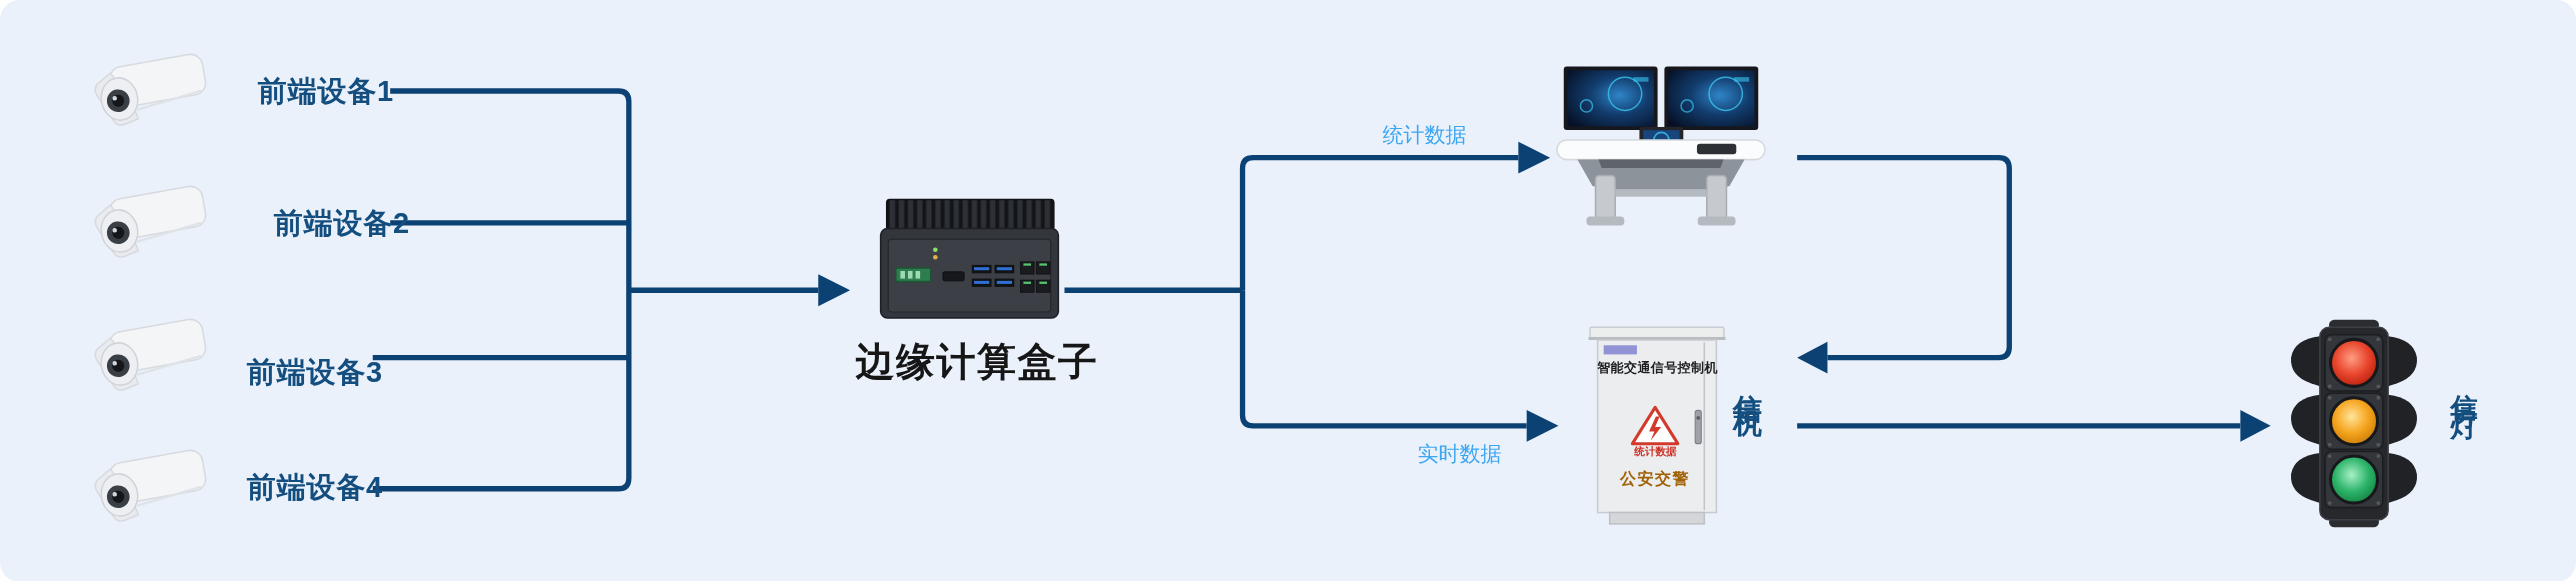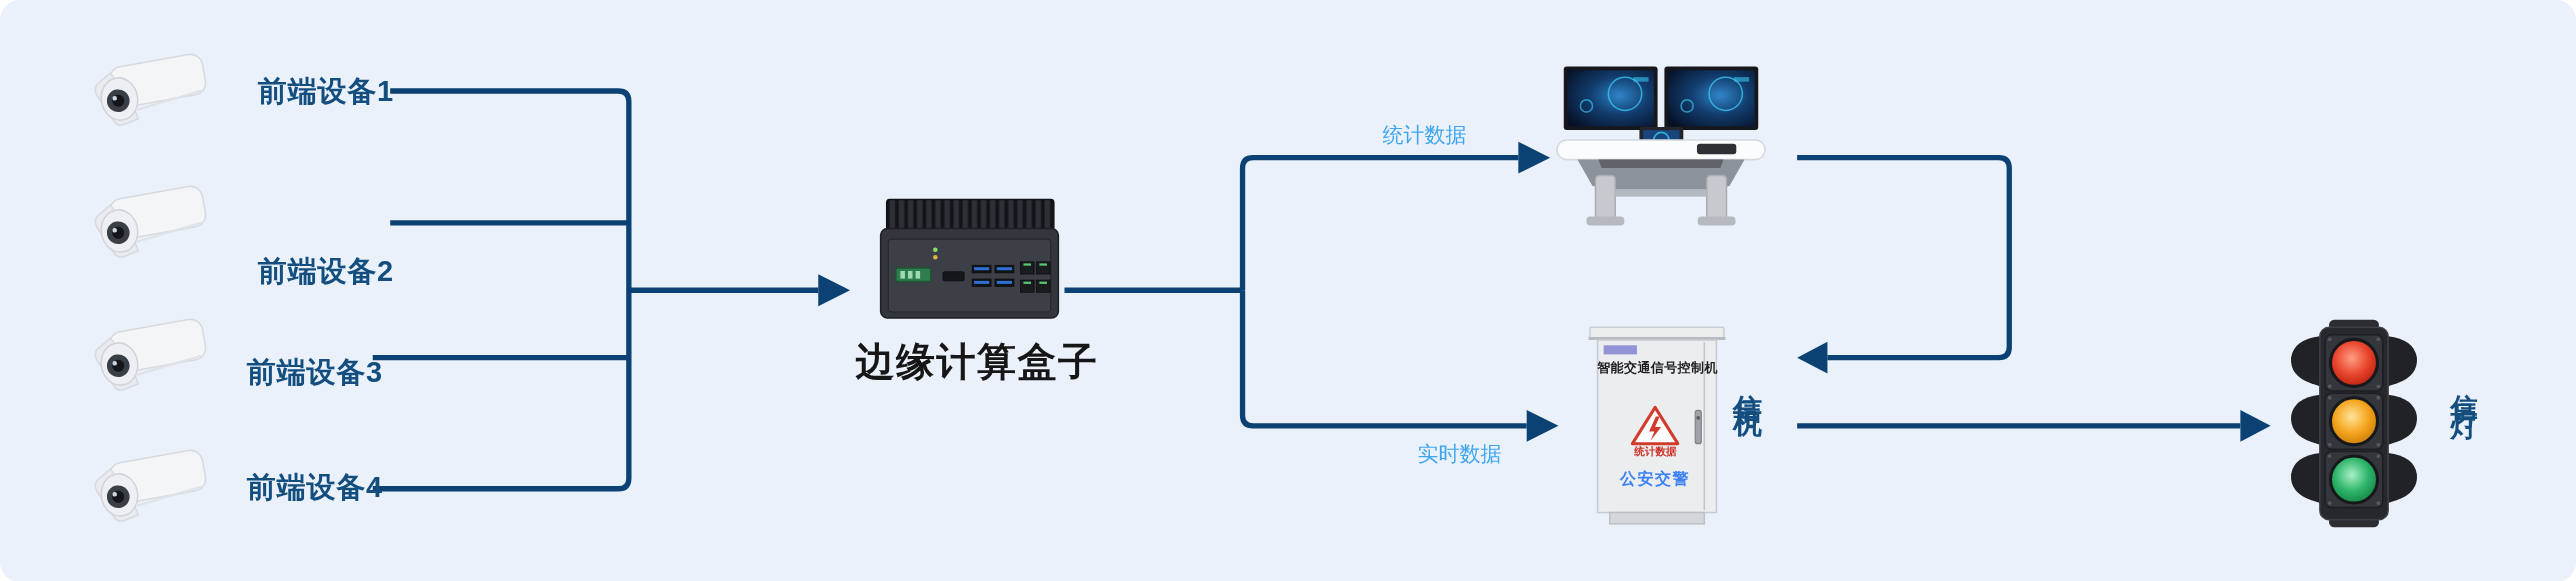--- a/index.html
+++ b/index.html
@@ -9,21 +9,21 @@
   .abs{position:absolute;}
   .lbl{color:#134E7F;font-weight:600;text-align:right;}
   .dev-label{font-size:29px;line-height:36px;letter-spacing:0.8px;}
   .flow-label{color:#3EA6F0;font-weight:500;font-size:21px;line-height:33px;text-align:center;}
   .big-black{color:#161616;font-weight:700;font-size:39px;line-height:44px;text-align:center;letter-spacing:1.5px;}
   .node-label{font-size:29px;line-height:33px;text-align:center;letter-spacing:1.5px;}
   .v-label{writing-mode:vertical-rl;text-orientation:upright;font-size:29px;letter-spacing:6.8px;}
   .v-label.small{font-size:27px;letter-spacing:9.8px;}
   .cab-title{font-size:13px;line-height:15px;font-weight:700;color:#1d1d20;text-align:center;letter-spacing:0.4px;}
   .cab-warn{font-size:10.6px;line-height:12px;font-weight:700;color:#CF3226;text-align:center;}
-  .cab-agency{font-size:16px;line-height:18px;font-weight:700;color:#3b82f6;text-align:center;letter-spacing:1.5px;}
+  .cab-agency{font-size:16px;line-height:18px;font-weight:700;color:#a16207;text-align:center;letter-spacing:1.5px;}
   svg{display:block;}
 </style>
 </head>
 <body>
 
 <div class="canvas">
   <div class="panel"></div>
 
   <svg class="abs" style="left:0;top:0;" width="2576" height="582" viewBox="0 0 3400 768">
     <g stroke="#0C4173" stroke-width="7" fill="none">
@@ -93,21 +93,21 @@
         <ellipse cx="44" cy="60" rx="24" ry="28" fill="#edeff2" stroke="#d0d4da" stroke-width="2"></ellipse>
         <circle cx="42" cy="62" r="15" fill="#3a3f46"></circle>
         <circle cx="42" cy="62" r="8" fill="#14161a"></circle>
         <circle cx="38" cy="58" r="3" fill="#cfd6df"></circle>
         <path d="M64 78 L152 68" stroke="#dfe2e6" stroke-width="3" fill="none"></path>
       </g>
     </svg>
   </div>
 
   <div class="abs lbl dev-label" style="left:235px;top:73px;width:159px;">前端设备1</div>
-  <div class="abs lbl dev-label" style="left:235px;top:205px;width:159px;margin-top:48px;">前端设备2</div>
+  <div class="abs lbl dev-label" style="left:251px;top:205px;width:159px;">前端设备2</div>
   <div class="abs lbl dev-label" style="left:224px;top:338px;width:159px;margin-top:16px;">前端设备3</div>
   <div class="abs lbl dev-label" style="left:224px;top:469px;width:159px;">前端设备4</div>
 
   <div class="abs" style="left:870px;top:195px;">
     <svg width="199" height="133" viewBox="0 0 262 175">
       <defs>
         <pattern id="fins" width="12" height="38" patternUnits="userSpaceOnUse">
           <rect width="12" height="38" fill="#121417"></rect>
           <rect x="2" width="7" height="38" fill="#2d3036"></rect>
         </pattern>

